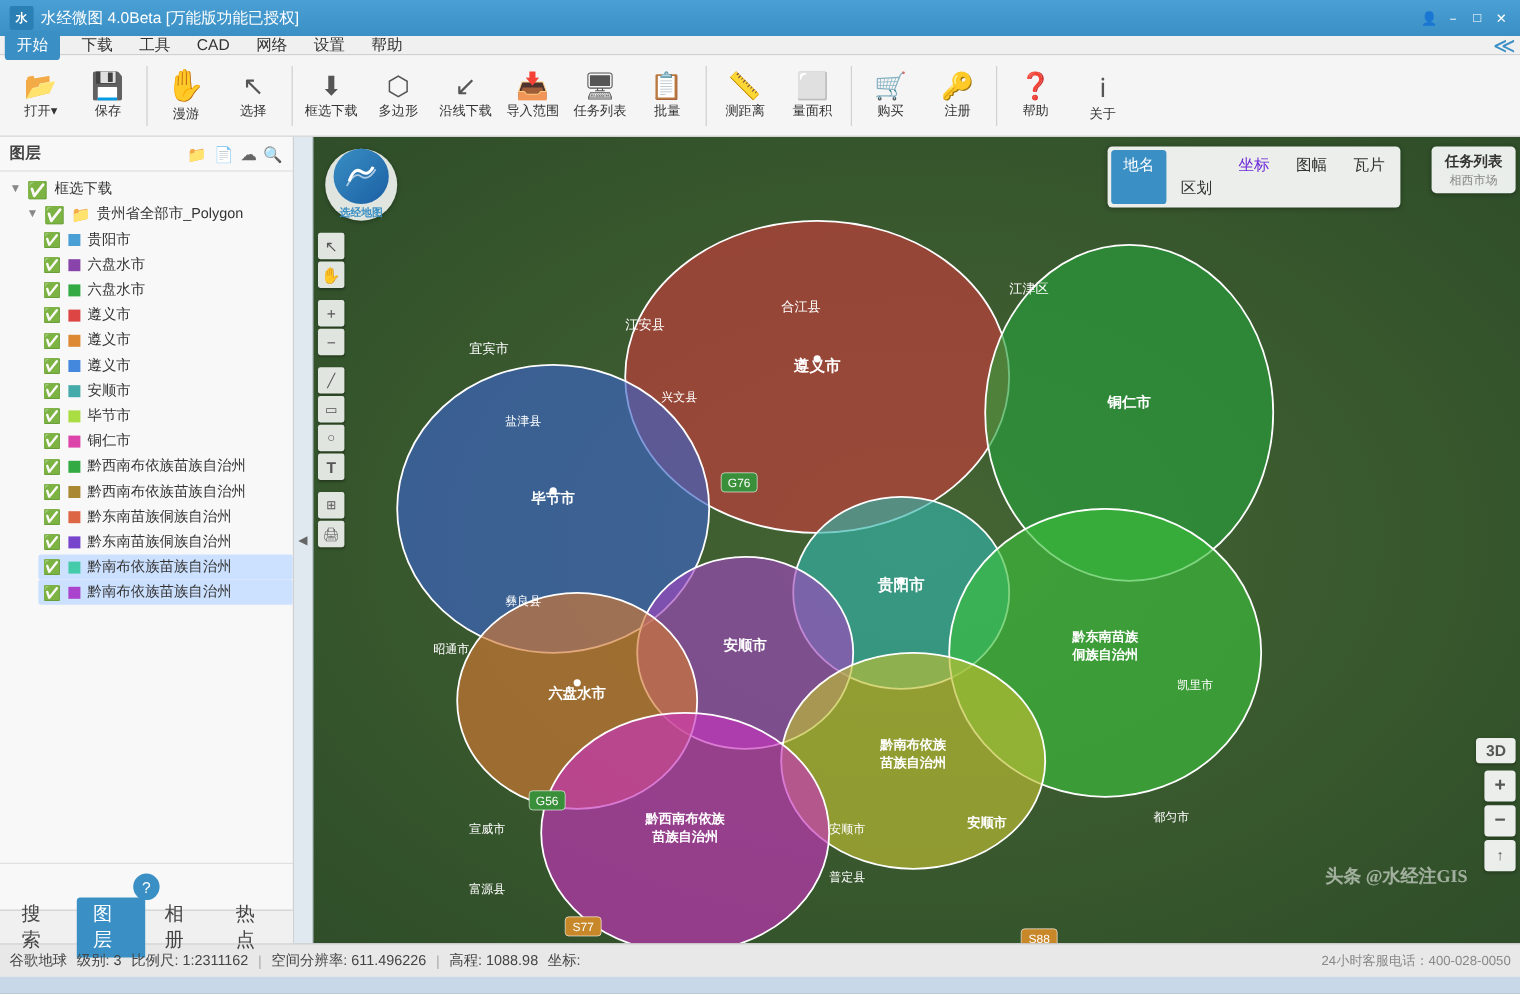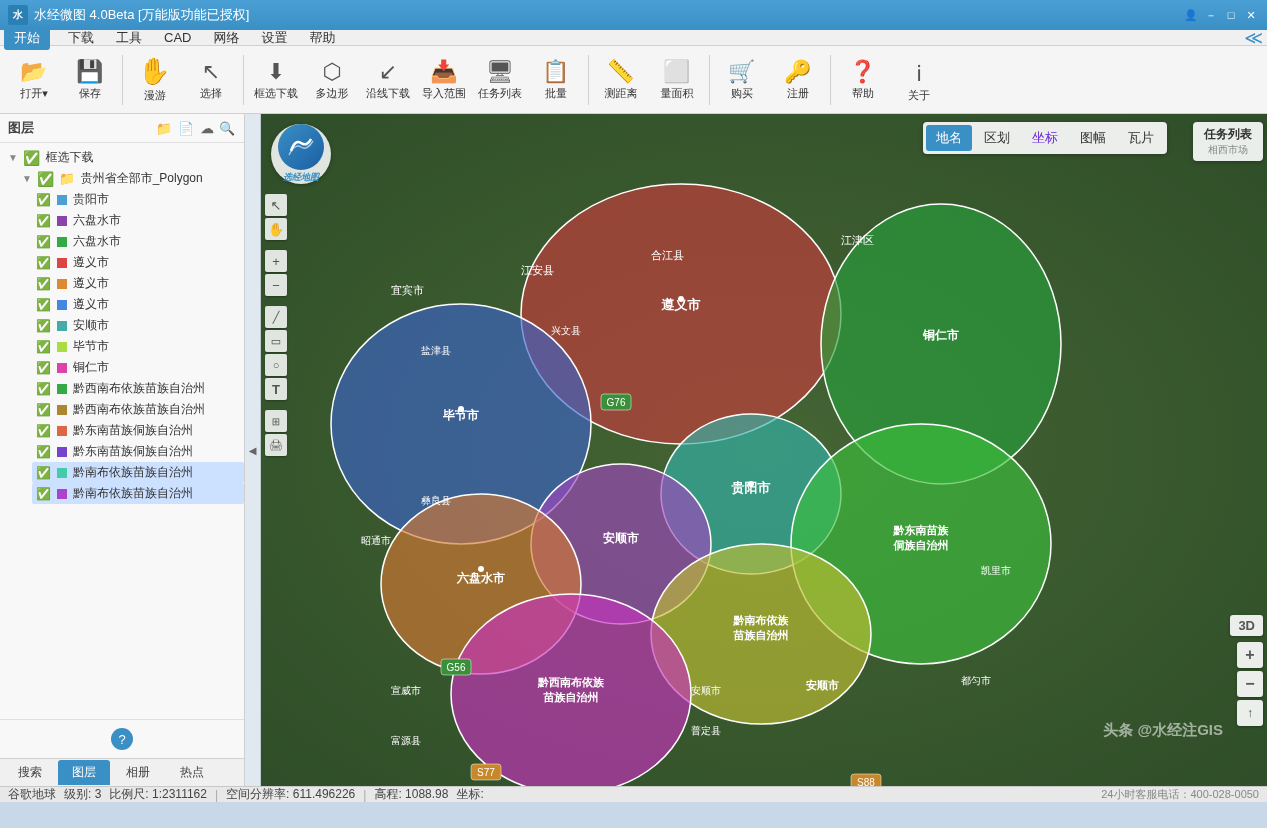--- a/index.html
+++ b/index.html
@@ -198,21 +198,20 @@
       background: rgba(255,255,255,0.85);
       border-radius: 50%;
       display: flex;
       align-items: center;
       justify-content: center;
       box-shadow: 0 1px 4px rgba(0,0,0,0.3);
       font-size: 9px;
       color: #3a8fc4;
       text-align: left;
       font-weight: bold;
-      font-style: italic;
     }
 
     
     #map-svg {
       width: 100%;
       height: 100%;
     }
     .side-ctrl-btn {
       width: 26px; height: 26px;
       background: rgba(255,255,255,0.9);
@@ -258,34 +257,35 @@
       border-top: 1px solid #d0d0d0;
       display: flex;
       align-items: center;
       padding: 0 4px;
       gap: 2px;
     }
     .bottom-tab {
       padding: 4px 14px;
       cursor: pointer;
       border-radius: 3px 3px 0 0;
-      font-size: 12px;
+      font-size: 16px;
       color: #444;
     }
     .bottom-tab.active { background: #3a8fc4; color: white; }
 
     
     #watermark {
       position: absolute;
       bottom: 40px;
       right: 40px;
       z-index: 5;
       font-size: 16px;
       color: rgba(255,255,255,0.6);
       font-weight: bold;
+      font-family: Liberation Serif, serif;
     }
 
     #question-btn {
       width: 22px; height: 22px;
       background: #3a8fc4;
       border-radius: 50%;
       color: white;
       display: flex; align-items: center; justify-content: center;
       font-size: 13px; cursor: pointer; margin: 4px auto;
     }
@@ -600,21 +600,21 @@
           <path d="M6,20 Q10,8 16,12 Q22,16 26,8" stroke="white" stroke-width="2.5" fill="none"></path>
           <path d="M4,24 Q10,12 16,16 Q22,20 28,10" stroke="rgba(255,255,255,0.6)" stroke-width="1.5" fill="none"></path>
         </svg>
       </div>
       <span style="font-size:9px; color:#3a8fc4; font-weight:bold; margin-top:1px;">选经地图</span>
     </div>
 
 
     <div id="map-right-tabs" style="position:absolute;top:8px;right:100px;display:flex;gap:2px;z-index:20;background:rgba(255,255,255,0.9);border-radius:4px;padding:3px;box-shadow:0 1px 4px rgba(0,0,0,0.3);">
       <div class="map-right-tab active" style="padding:4px 10px;cursor:pointer;border-radius:3px;font-size:13px;background:#3a8fc4;color:white;">地名</div>
-      <div class="map-right-tab" style="padding:4px 10px;cursor:pointer;border-radius:3px;font-size:13px;color:#333;">区划</div>
+      <div class="map-right-tab" style="padding:4px 10px;cursor:pointer;border-radius:3px;font-size:13px;color:#333;margin-top:19px;">区划</div>
       <div class="map-right-tab" style="padding:4px 10px;cursor:pointer;border-radius:3px;font-size:13px;color:#6d28d9;">坐标</div>
       <div class="map-right-tab" style="padding:4px 10px;cursor:pointer;border-radius:3px;font-size:13px;color:#333;">图幅</div>
       <div class="map-right-tab" style="padding:4px 10px;cursor:pointer;border-radius:3px;font-size:13px;color:#333;">瓦片</div>
     </div>
 
     <div id="task-panel" style="position:absolute;top:8px;right:4px;z-index:20;background:rgba(255,255,255,0.9);border-radius:4px;padding:4px 8px;font-size:12px;color:#333;box-shadow:0 1px 4px rgba(0,0,0,0.3);min-width:70px;text-align:center;">
       <div style="font-size:12px;font-weight:bold;">任务列表</div>
       <div style="font-size:10px;color:#888;">相西市场</div>
     </div>
 
@@ -639,21 +639,21 @@
     <div style="position:absolute;right:4px;bottom:60px;z-index:20;display:flex;flex-direction:column;gap:3px;">
       <div class="side-ctrl-btn" style="width:26px;height:26px;background:rgba(255,255,255,0.9);border-radius:3px;display:flex;align-items:center;justify-content:center;cursor:pointer;font-size:16px;font-weight:bold;box-shadow:0 1px 3px rgba(0,0,0,0.3);">+</div>
       <div class="side-ctrl-btn" style="width:26px;height:26px;background:rgba(255,255,255,0.9);border-radius:3px;display:flex;align-items:center;justify-content:center;cursor:pointer;font-size:16px;font-weight:bold;box-shadow:0 1px 3px rgba(0,0,0,0.3);">−</div>
       <div class="side-ctrl-btn" style="width:26px;height:26px;background:rgba(255,255,255,0.9);border-radius:3px;display:flex;align-items:center;justify-content:center;cursor:pointer;font-size:12px;box-shadow:0 1px 3px rgba(0,0,0,0.3);">↑</div>
     </div>
 
     <div id="watermark" style="position:absolute;bottom:46px;right:44px;z-index:5;font-size:15px;color:rgba(255,255,255,0.55);font-weight:bold;pointer-events:none;">头条 @水经注GIS</div>
   </div>
 </div>
 
-<div id="status-bar" style="height:16px;background:#e8e8e8;border-top:1px solid #c8c8c8;display:flex;align-items:center;padding:0 8px;font-size:12px;color:#444;gap:8px;">
+<div id="status-bar" style="height:28px;background:#e8e8e8;border-top:1px solid #c8c8c8;display:flex;align-items:center;padding:0 8px;font-size:12px;color:#444;gap:8px;">
   <span>谷歌地球</span>
   <span>级别: 3</span>
   <span>比例尺: 1:2311162</span>
   <span style="color:#aaa;">|</span>
   <span>空间分辨率: 611.496226</span>
   <span style="color:#aaa;">|</span>
   <span>高程: 1088.98</span>
   <span>坐标:</span>
   <div style="margin-left:auto; font-size:11px; color:#888;">24小时客服电话：400-028-0050</div>
 </div>

